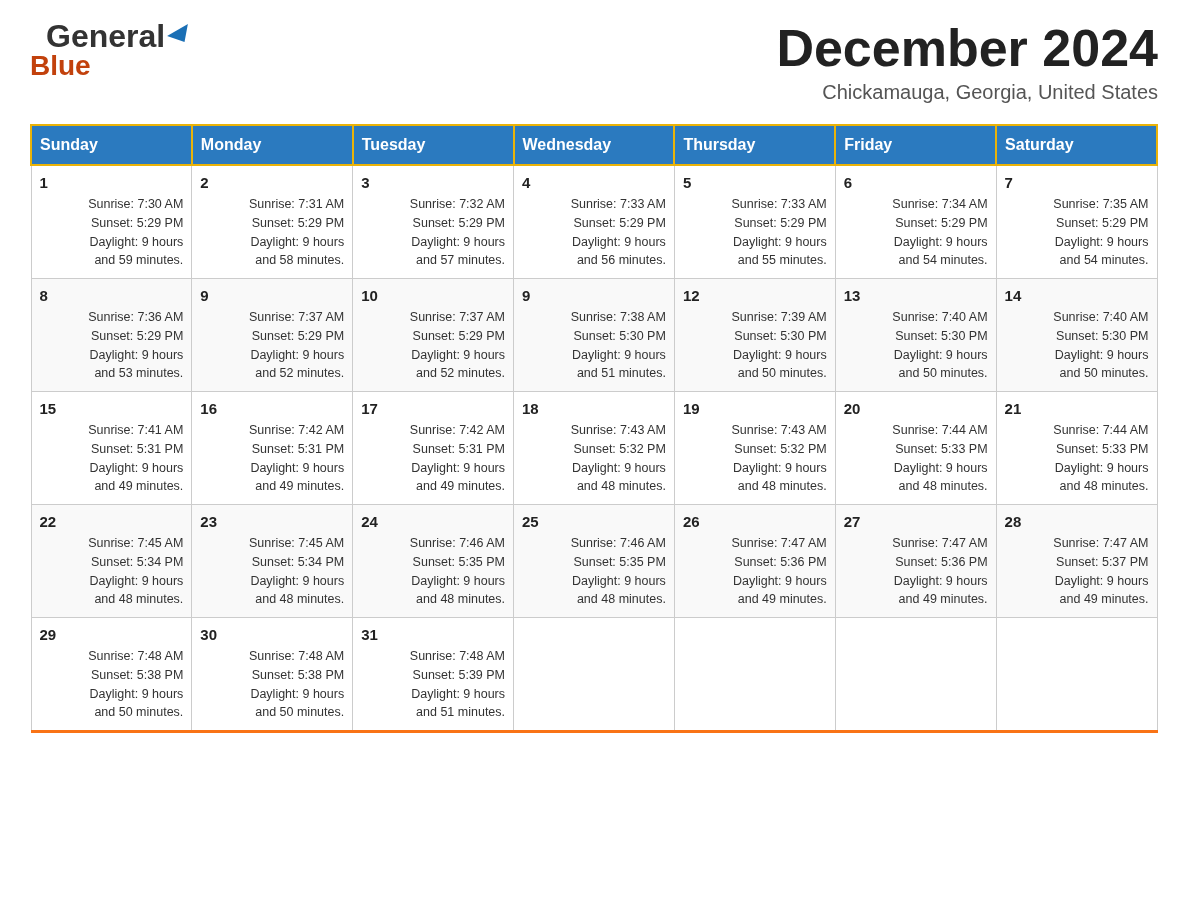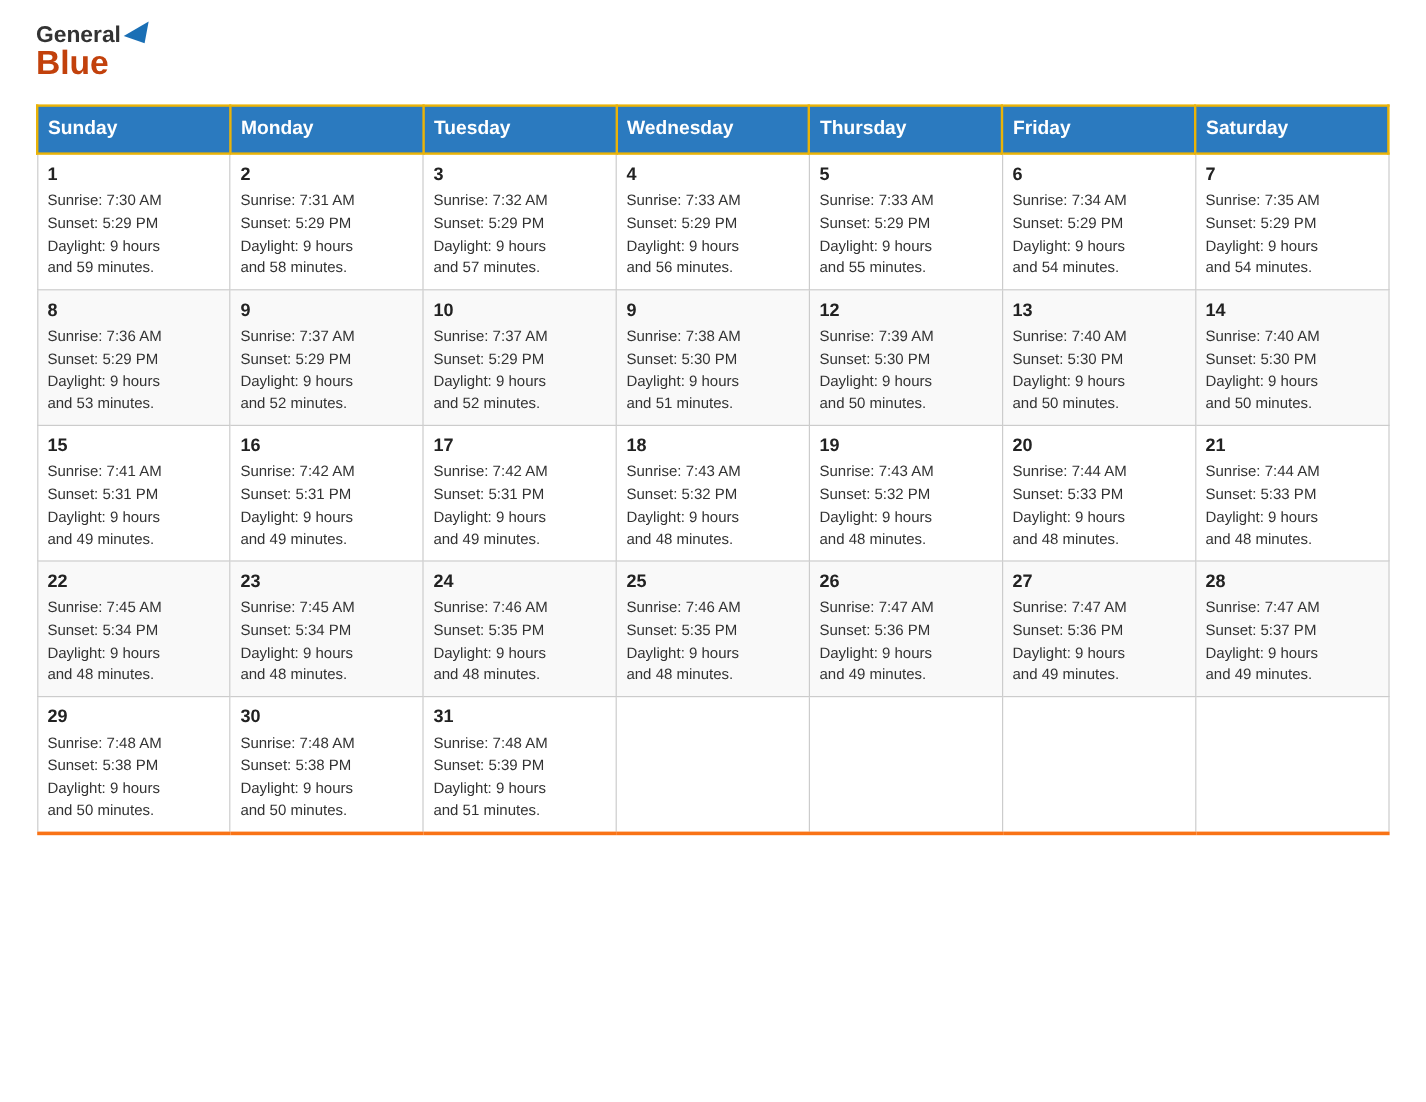--- a/index.html
+++ b/index.html
@@ -15,24 +15,25 @@
       justify-content: space-between;
       align-items: flex-start;
       margin-bottom: 20px;
     }
     .logo {
       display: flex;
       flex-direction: column;
       align-items: flex-start;
     }
     .logo-general {
-      font-size: 19px;
+      font-size: 32px;
       font-weight: bold;
       color: #333;
       line-height: 1;
+      margin-left: 16px;
     }
     .logo-blue {
       font-size: 28px;
       font-weight: bold;
       color: #c2410c;
       line-height: 1;
     }
     .logo-arrow {
       display: inline-block;
       width: 0;
@@ -95,38 +96,43 @@
       font-size: 15px;
       font-weight: bold;
       color: #222;
       margin-bottom: 4px;
       display: block;
     }
     .day-info {
       font-size: 12.5px;
       line-height: 1.5;
       color: #333;
+      text-align: right;
     }
     .empty-cell {
       background-color: #fff;
     }
     .last-row td {
       border-bottom: 3px solid #f97316;
     }
   </style>
 </head>
 <body>
 
 <div class="header">
   <div class="logo">
     <div class="logo-line">
       <span class="logo-general">General</span>
       <span class="logo-arrow"></span>
     </div>
     <span class="logo-blue">Blue</span>
+  </div>
+  <div class="title-section">
+    <div class="month-title">December 2024</div>
+    <div class="location-title">Chickamauga, Georgia, United States</div>
   </div>
 </div>
 
 <table class="calendar">
   <thead>
     <tr>
     <th>Sunday</th>
         <th>Monday</th>
         <th>Tuesday</th>
         <th>Wednesday</th>

